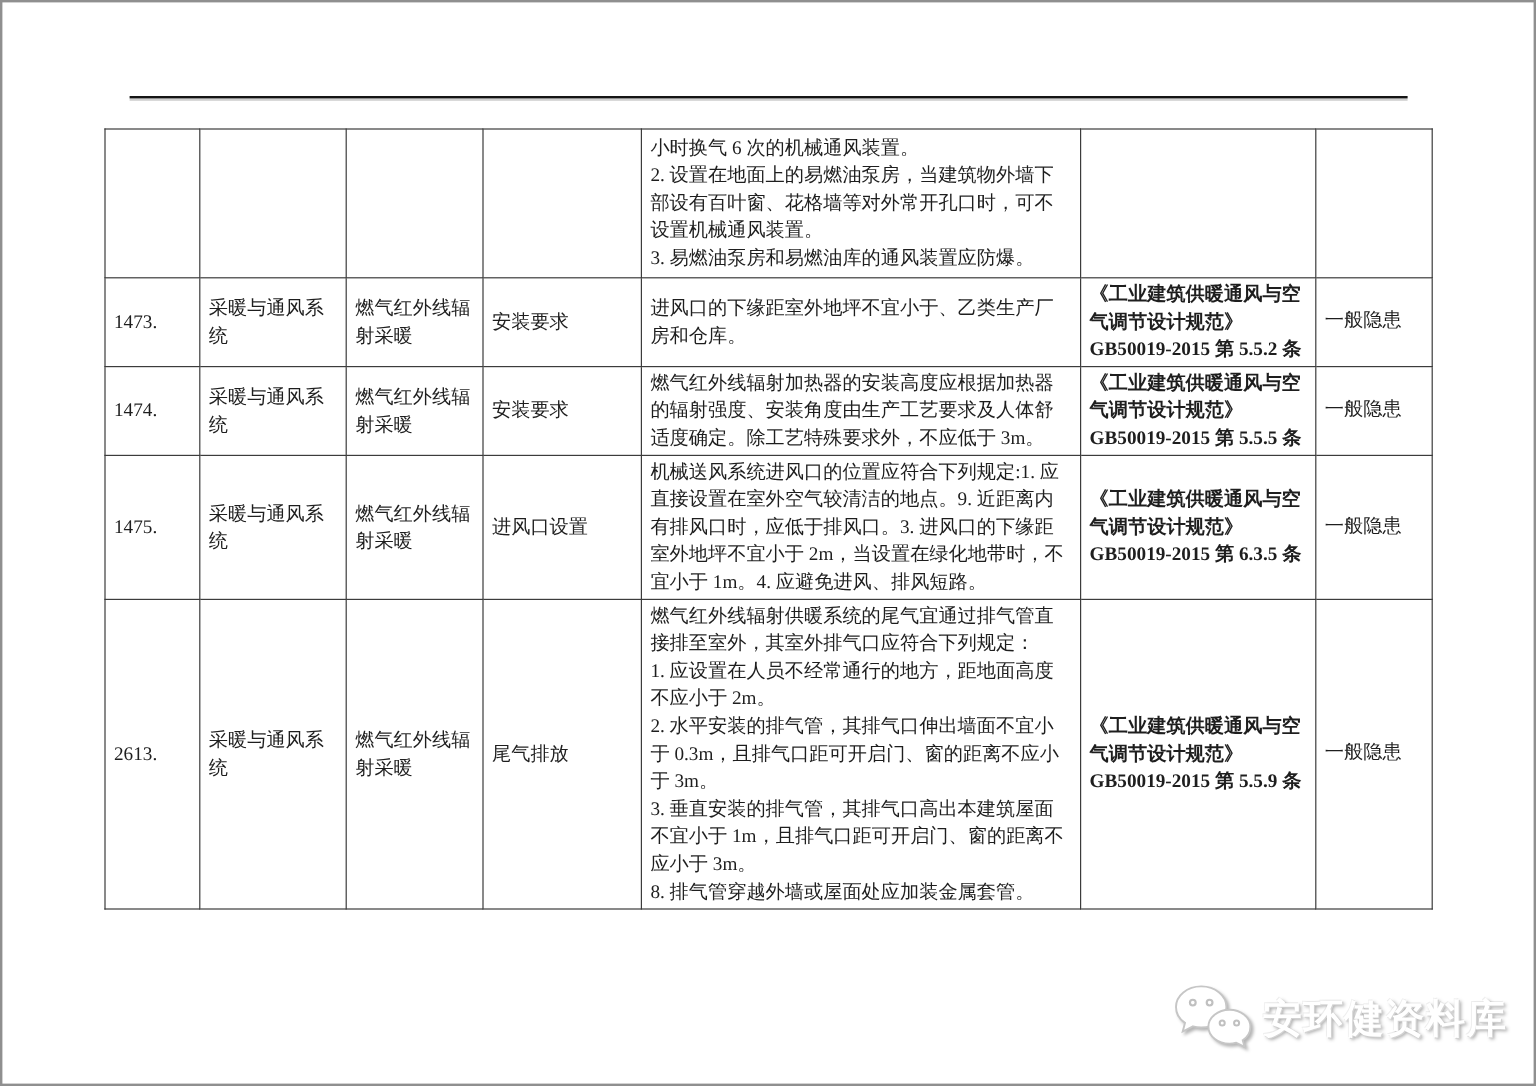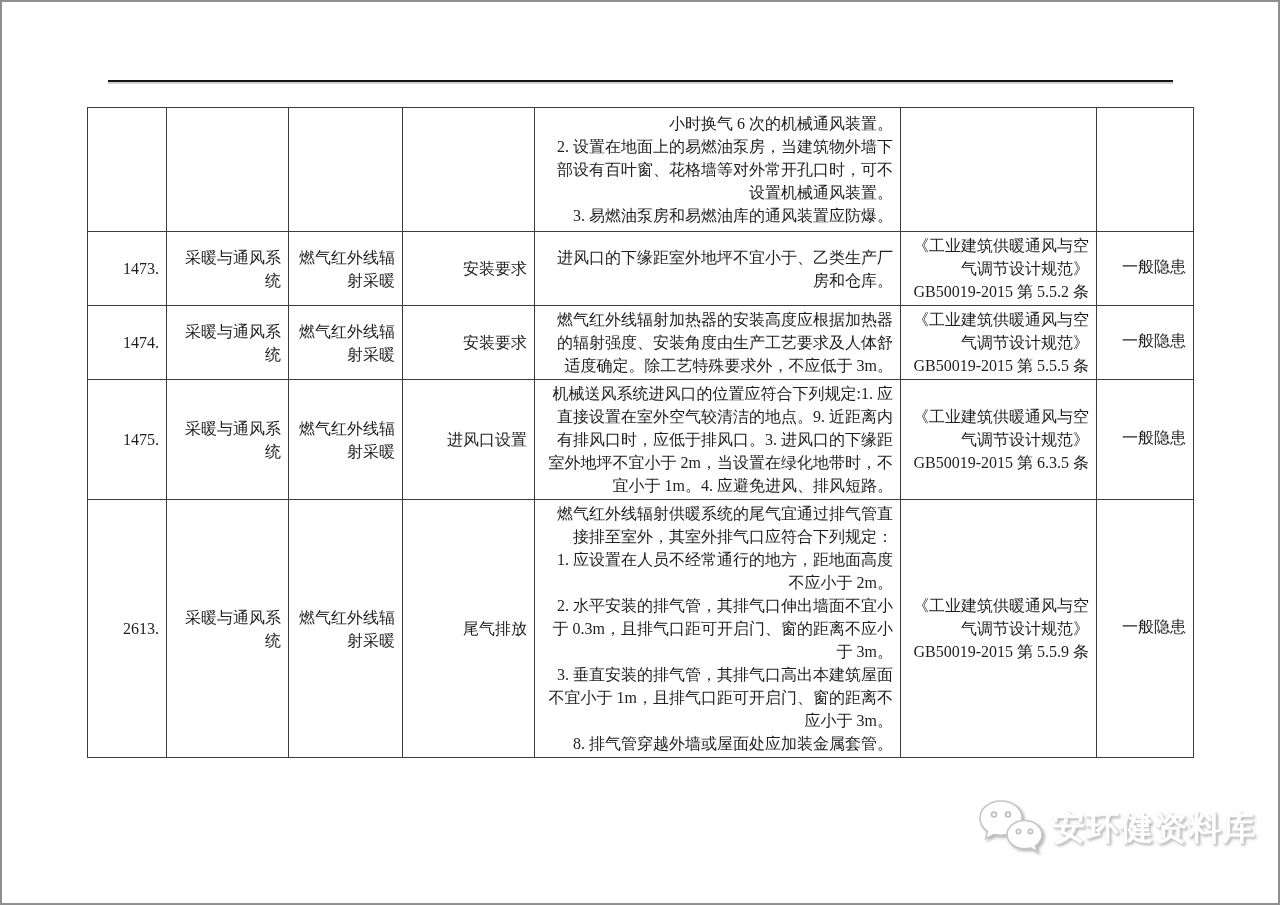--- a/index.html
+++ b/index.html
@@ -11,43 +11,43 @@
   .frame{
     position:absolute;left:0;top:0;right:0;bottom:0;
     border:2px solid #8f8f8f;pointer-events:none;z-index:50;
   }
   .top-rule{
     position:absolute;left:108px;top:80px;width:1065px;height:2px;
     background:#151515;box-shadow:0 2px 0 rgba(170,170,170,.55);
   }
   table.grid{
     position:absolute;left:87px;top:107px;width:1106px;
-    border-collapse:collapse;table-layout:fixed;text-align:right;
+    border-collapse:collapse;table-layout:fixed;
   }
   table.grid td{
     border:1px solid #3c3c3c;
     padding:2px 7px;
     vertical-align:middle;
     font-size:16px;line-height:23px;
     white-space:pre-line;
     overflow:hidden;
     word-break:break-all;
   }
   td.c-no{padding-left:9px;}
-  td.c-ref{padding-left:5px;padding-right:4px;}
+  td.c-ref{padding-left:5px;padding-right:4px;font-weight:bold;}
   td.c-level{padding-left:7px;font-family:Liberation Mono, monospace;}
   tr.r0{height:124px;}
   tr.r1{height:70px;}
   tr.r2{height:71px;}
   tr.r3{height:114px;}
   tr.r4{height:258px;}
   tr.r5{height:24px;}
   tr.r5 td{vertical-align:top;padding-top:1px;padding-bottom:0;}
   .watermark{
-    position:absolute;left:978px;top:797px;height:62px;
+    position:absolute;left:978px;top:818px;height:62px;
     display:flex;align-items:center;gap:8px;z-index:10;
   }
   .watermark .wm-text{
     font-family:"Liberation Sans","DejaVu Sans",sans-serif;
     font-weight:700;font-size:33px;letter-spacing:1px;
     color:#ffffff;
     text-shadow:1px 1px 0 #d2d2d2, 2px 2px 3px #a8a8a8, -0.5px -0.5px 0 #efefef;
     white-space:nowrap;
   }
   .watermark svg{filter:drop-shadow(2px 2px 1.5px #b5b5b5);}

